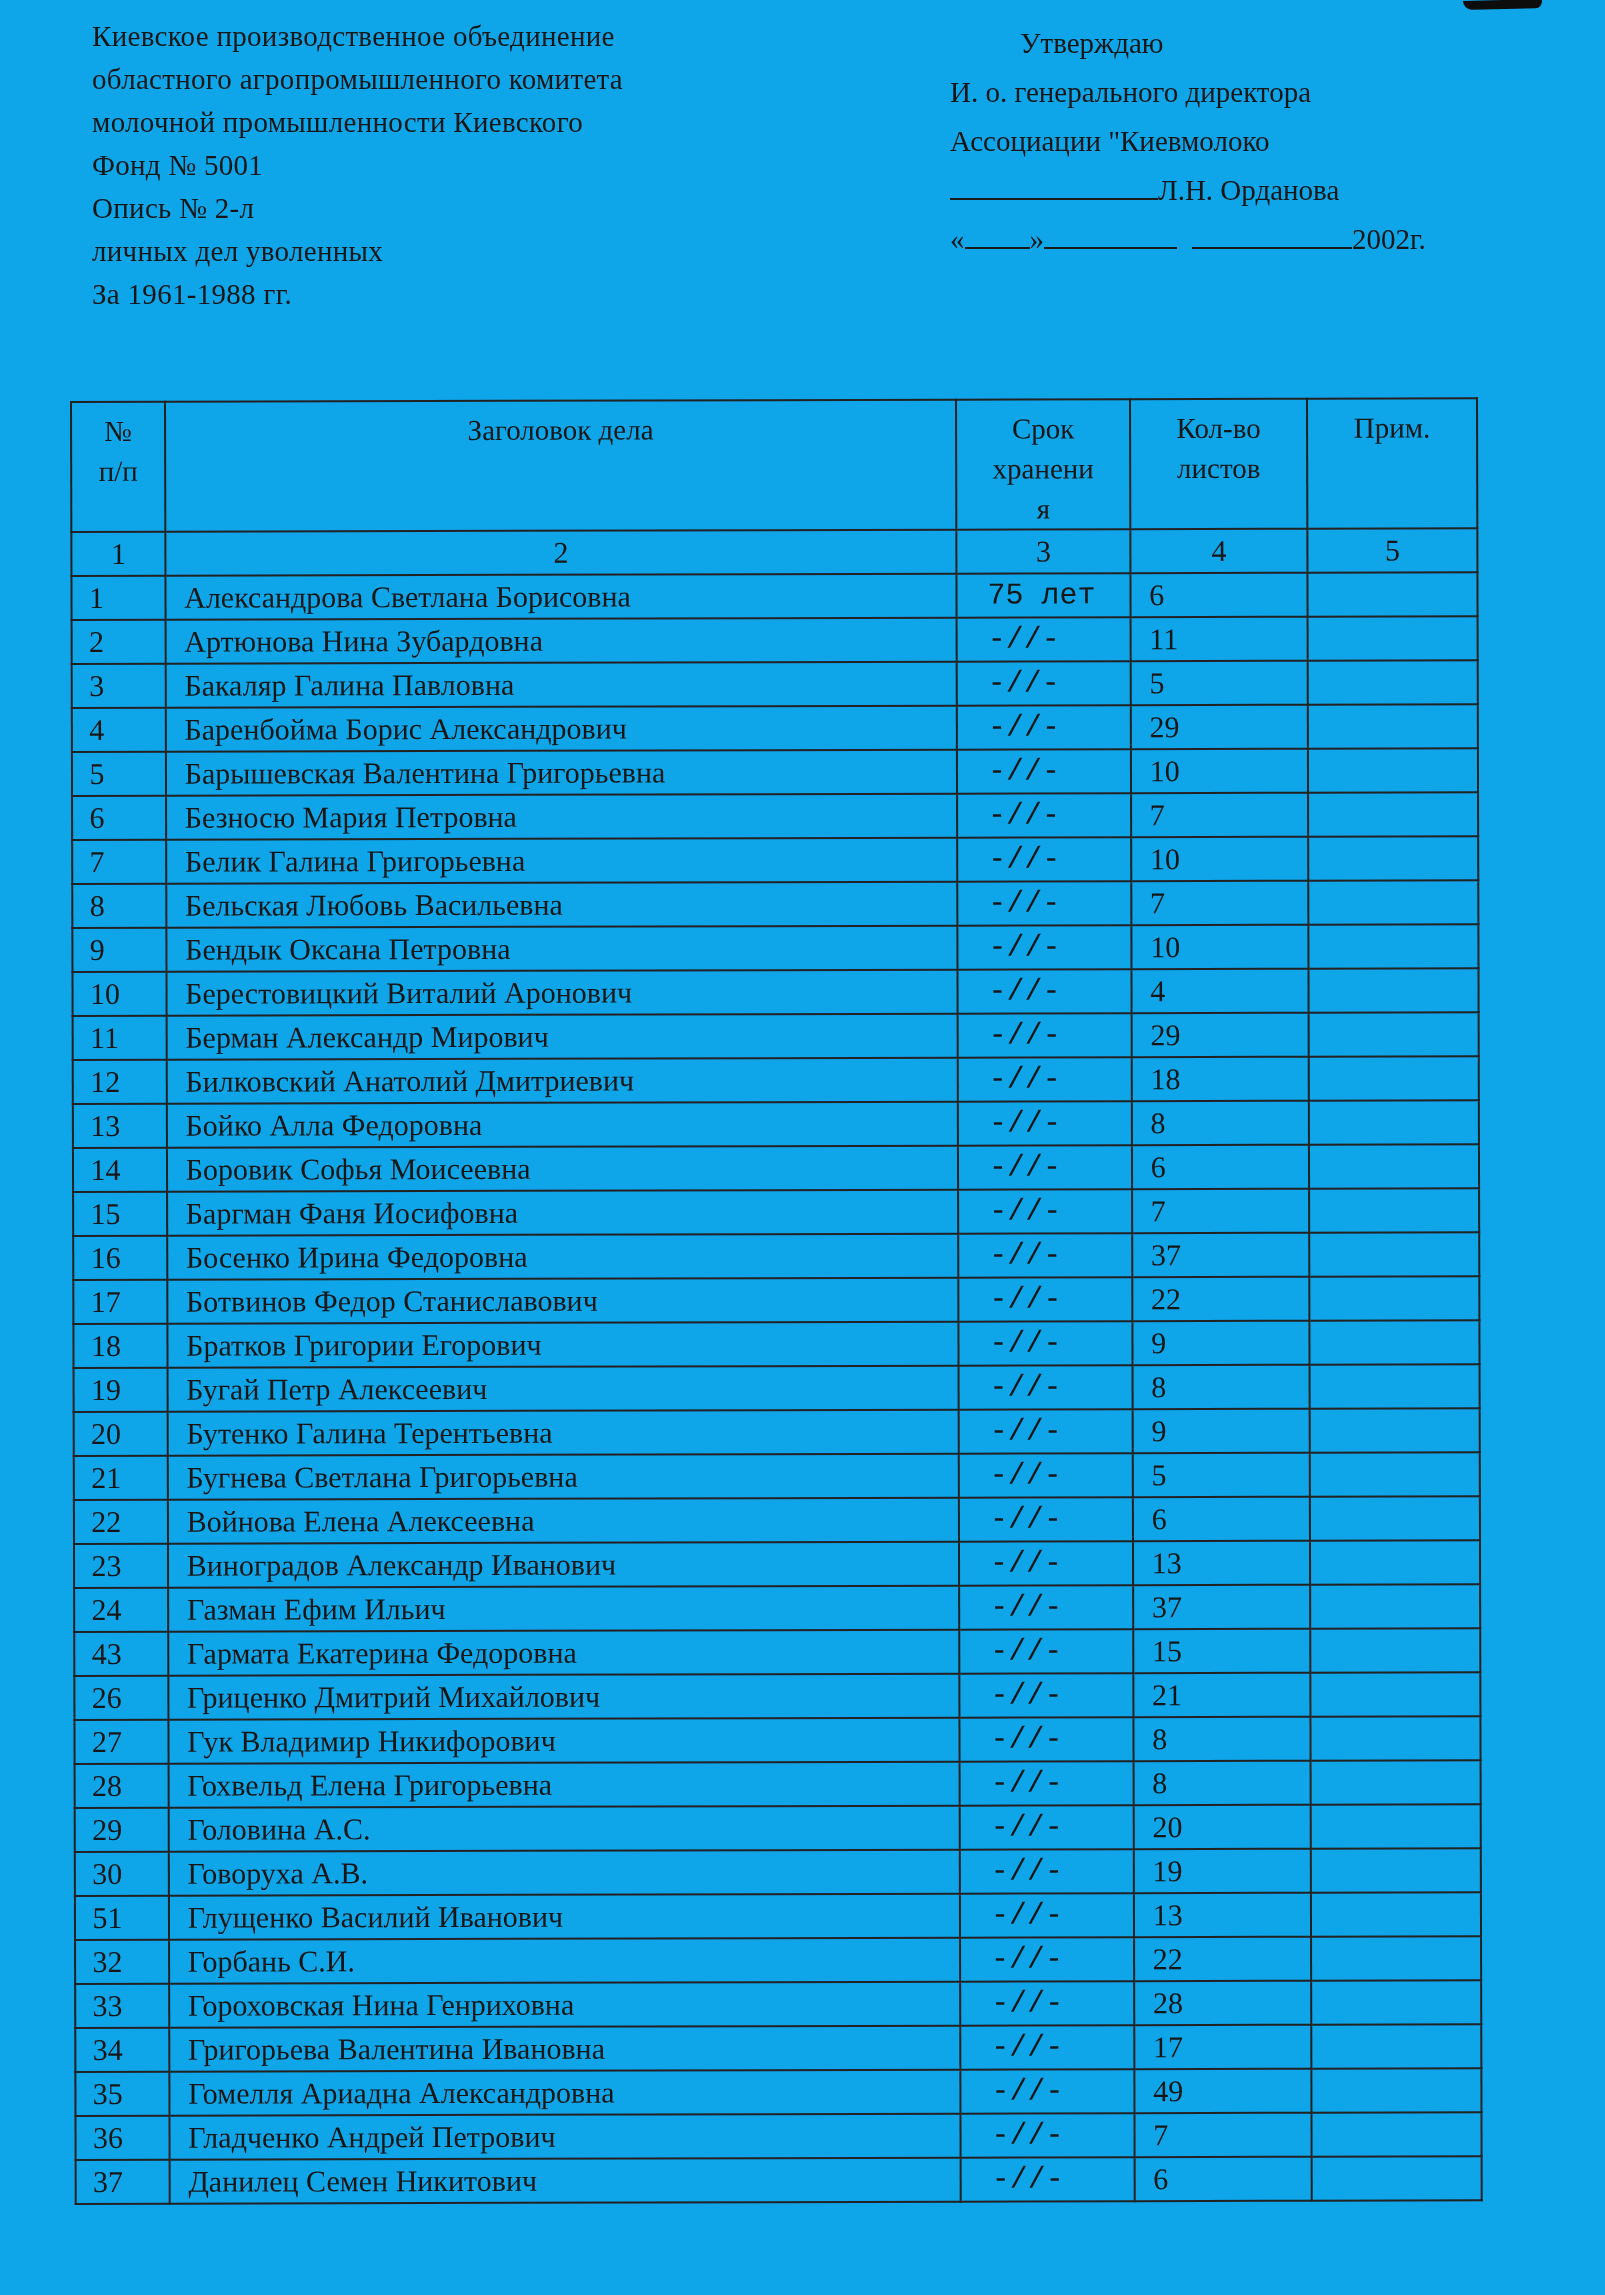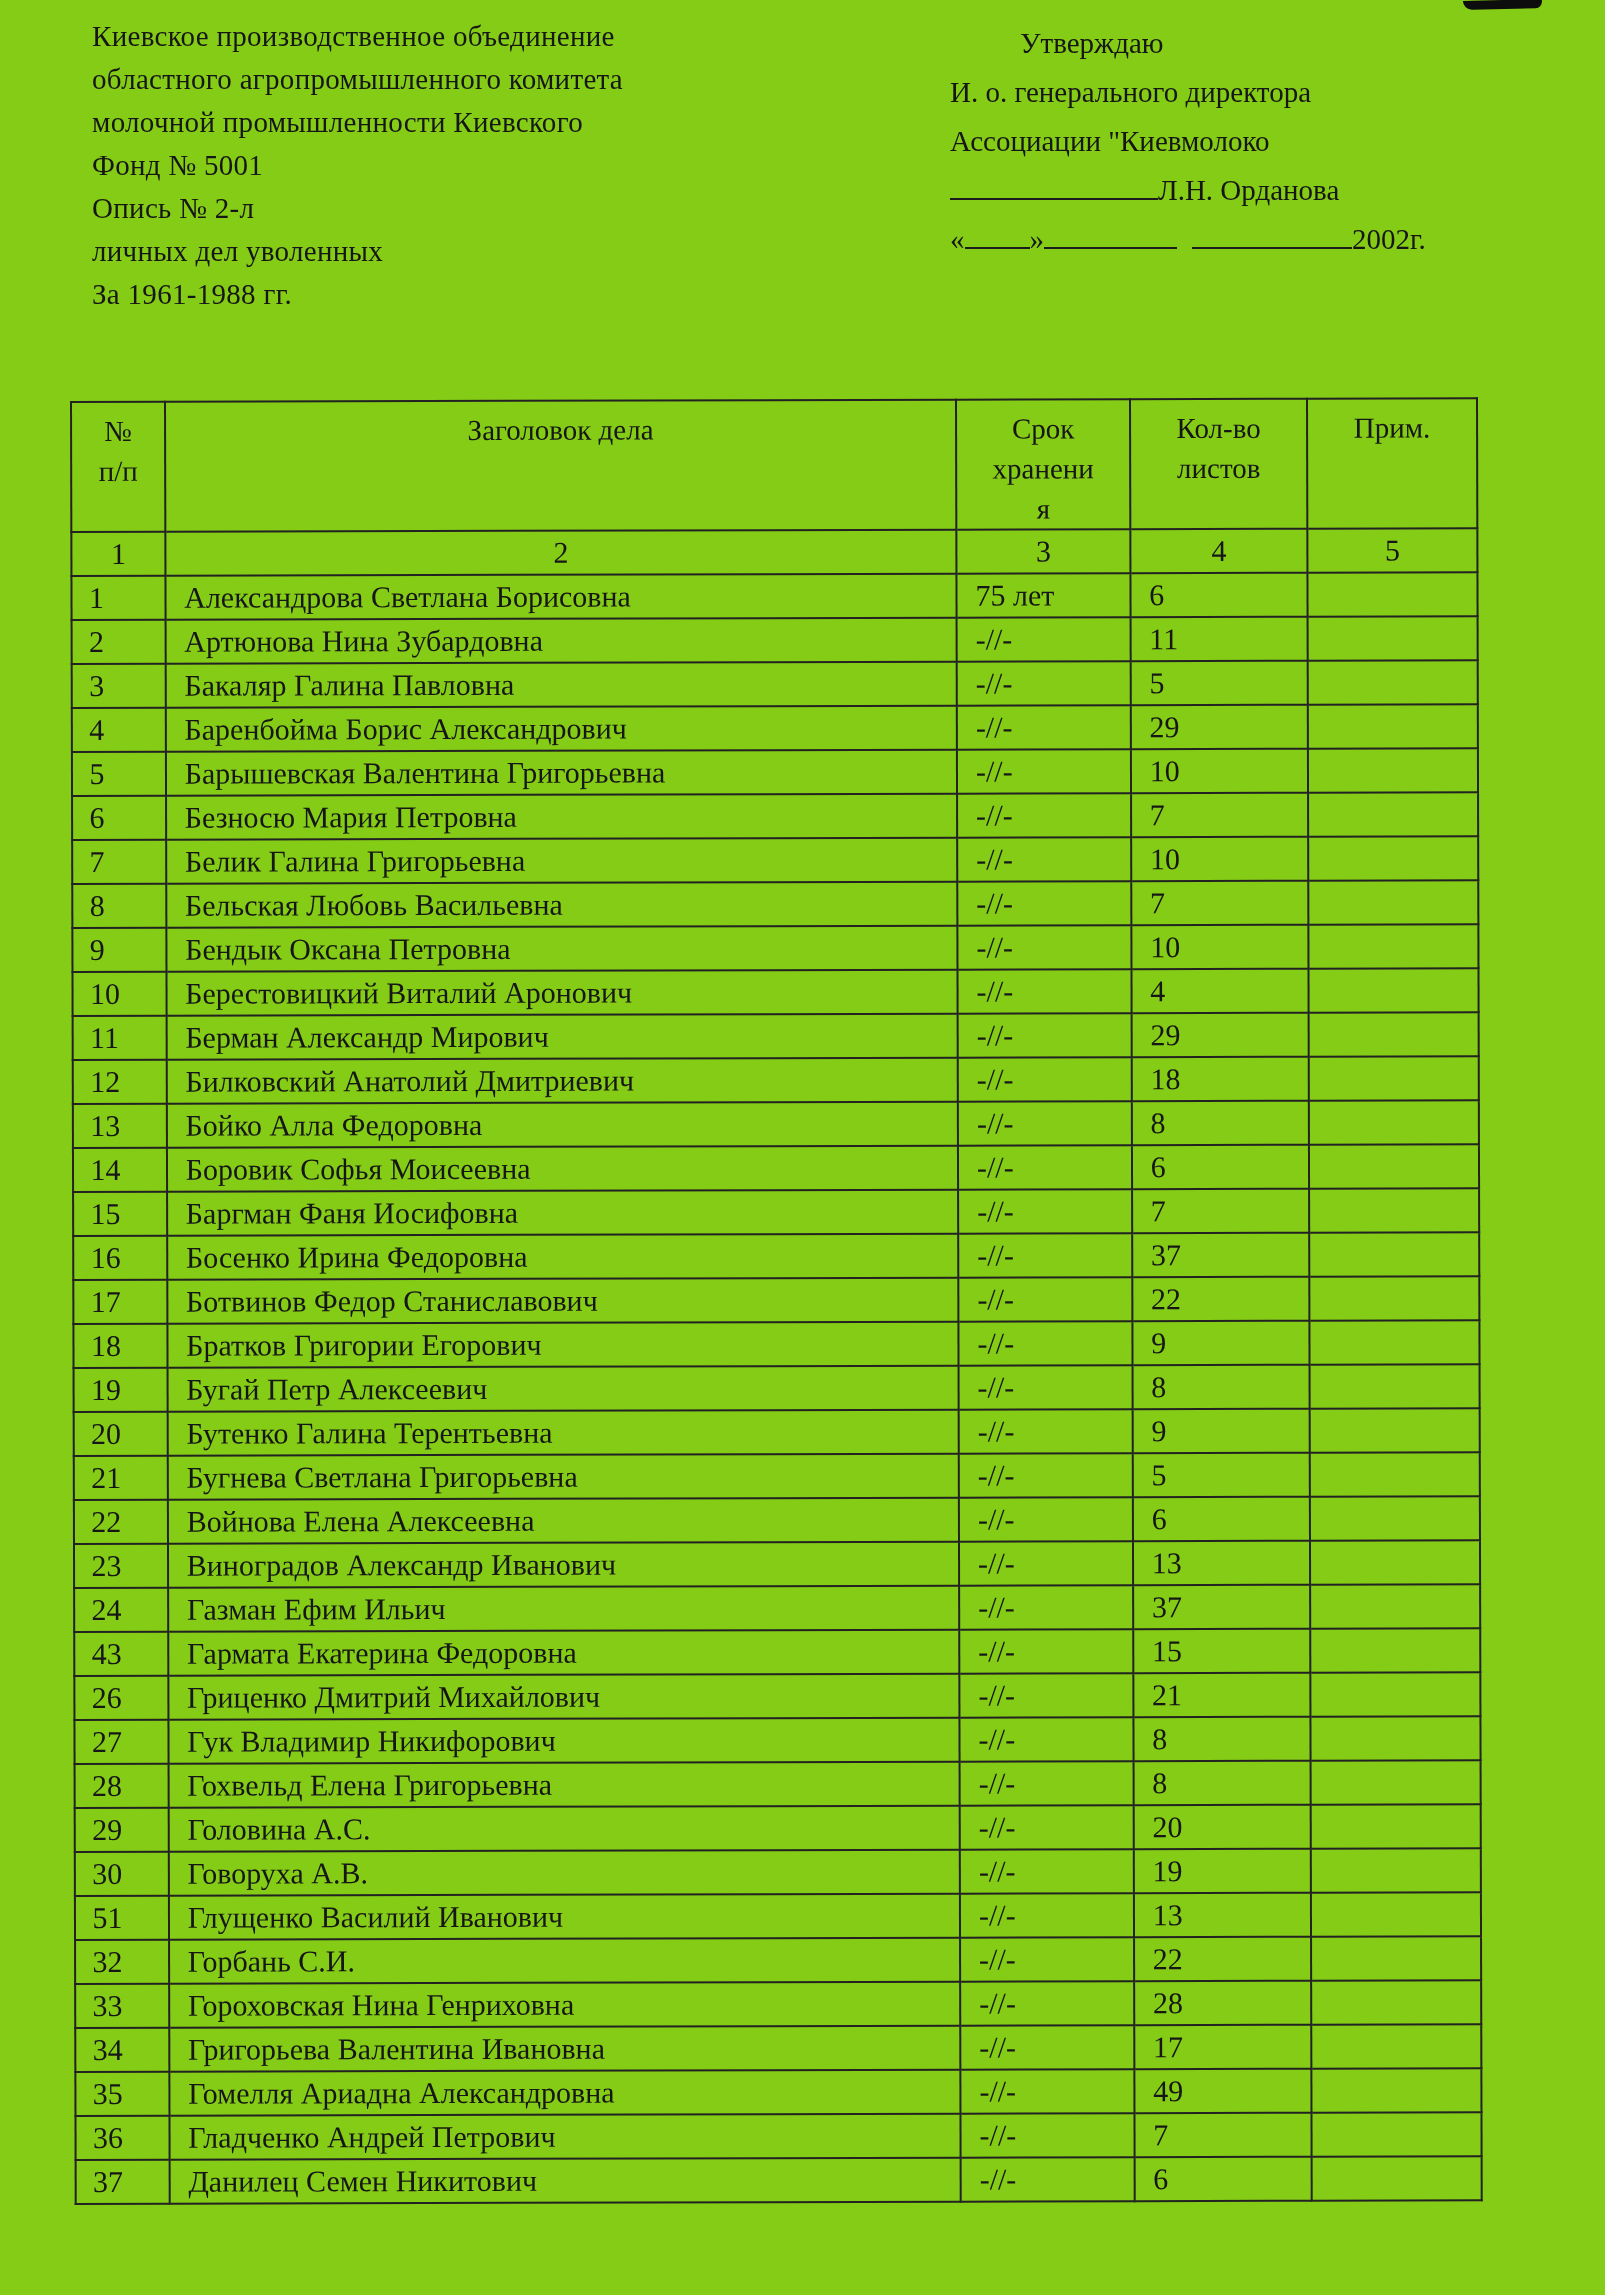--- a/index.html
+++ b/index.html
@@ -3,21 +3,21 @@
 <meta charset="utf-8">
 <style>
   * { margin:0; padding:0; box-sizing:border-box; }
   html,body { width:1605px; height:2295px; background:#ffffff; }
   body {
     font-family:"Liberation Serif","DejaVu Serif",serif;
     color:#161616;
     position:relative;
     overflow:hidden;
   }
-  .page { position:absolute; inset:0; background:#84cc16; }
+  .page { position:absolute; inset:0; background:#0ea5e9; }
 
   
   .smudge {
     position:absolute; left:1463px; top:0; width:79px; height:8.9px;
     background:#0d0d0d; border-radius:0 0 6.8px 9.5px;
     transform:rotate(-1.5deg);
   }
 
   
   .hdr-left {
@@ -58,21 +58,21 @@
     font-size:29px; line-height:40px; padding-top:8.2px;
     white-space:pre-line;
   }
   tr.colnum-row { height:44px; }
   tr.colnum-row td { text-align:center; font-size:30px; }
 
   tbody.data tr { height:44px; }
   tbody.data td { font-size:30px; vertical-align:middle; }
   td.c-num    { padding-left:16.4px; }
   td.c-title  { padding-left:17.7px; }
-  td.c-term   { padding-left:18px; font-size:27px; }
+  td.c-term   { padding-left:30px; font-size:27px;font-family:Liberation Mono, monospace; }
   td.c-sheets { padding-left:17.7px; }
   td.c-note   { }
 </style>
 </head>
 <body>
 
 <div class="page">
 
   <div class="smudge"></div>
 

